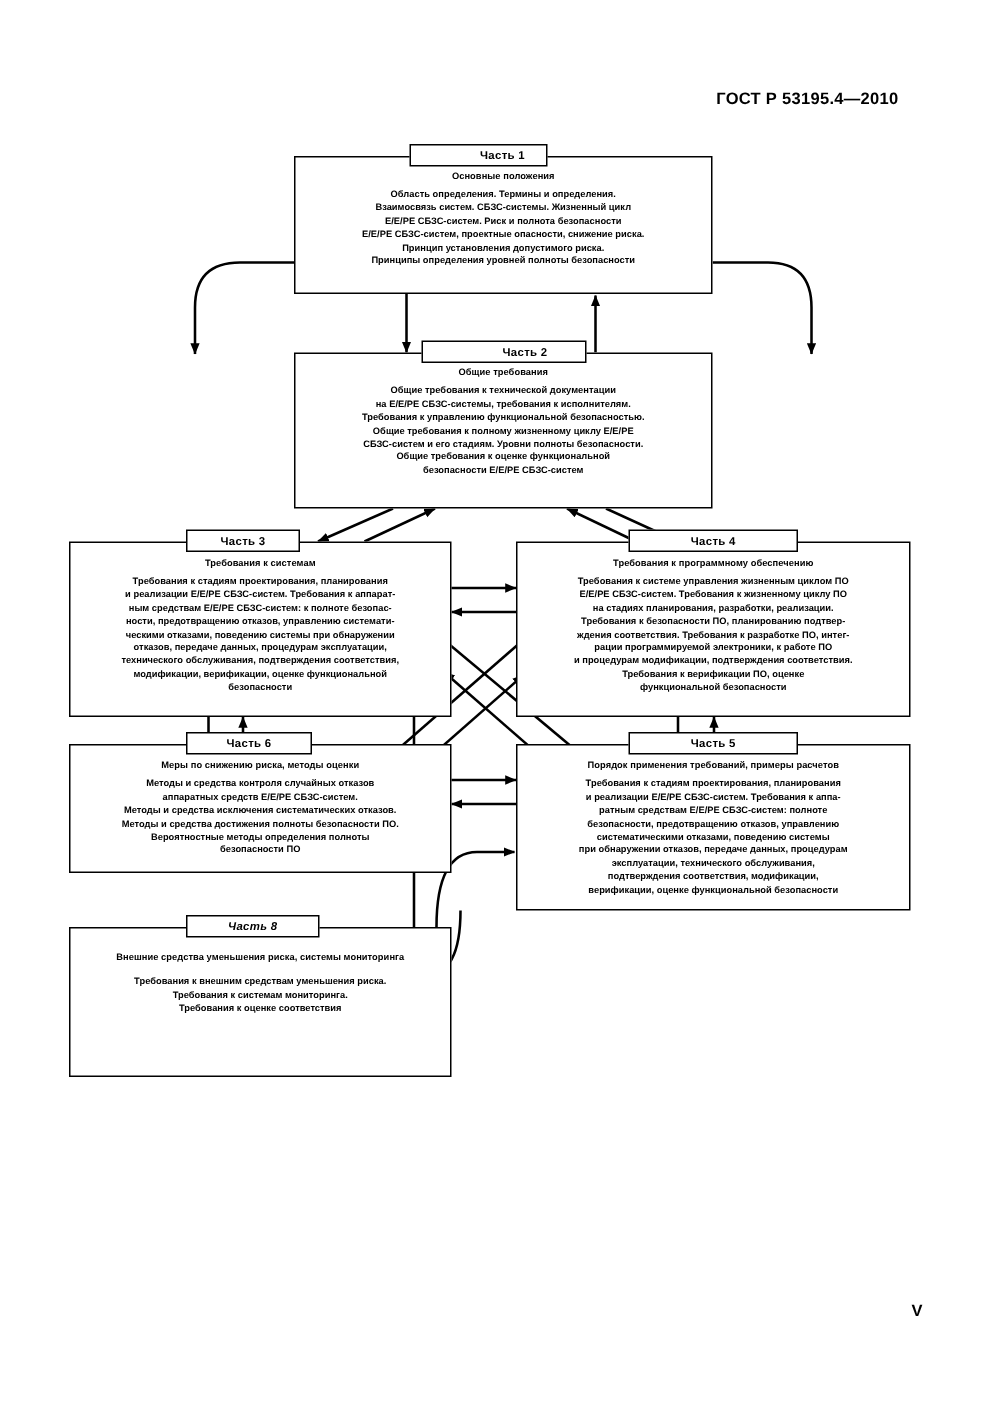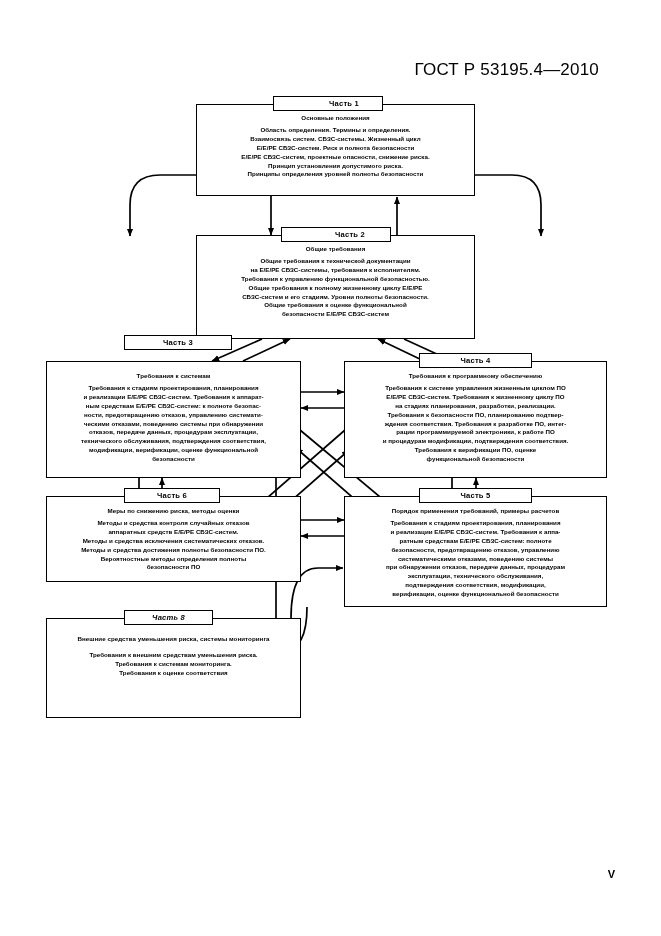--- a/index.html
+++ b/index.html
@@ -6,21 +6,21 @@
   body{
     width:661px;height:936px;position:relative;overflow:hidden;
     font-family:"Liberation Sans","DejaVu Sans",sans-serif;
     color:#000;
   }
   .page{position:absolute;inset:0;}
 
   
   .doc-header{
     position:absolute;top:60px;right:62px;
-    font-size:17px;font-weight:normal;letter-spacing:.2px;
+    font-size:11px;font-weight:bold;letter-spacing:.2px;
     white-space:nowrap;
   }
   .page-marker{
     position:absolute;right:46px;bottom:56px;
     font-size:11px;font-weight:bold;
   }
 
   
   #svg-layer{position:absolute;left:0;top:0;width:661px;height:936px;}
 
@@ -125,21 +125,21 @@
       <div class="node-lines">
         <div>Область определения. Термины и определения.</div>
         <div>Взаимосвязь систем. СБЗС-системы. Жизненный цикл</div>
         <div>Е/Е/РЕ СБЗС-систем. Риск и полнота безопасности</div>
         <div>Е/Е/РЕ СБЗС-систем, проектные опасности, снижение риска.</div>
         <div>Принцип установления допустимого риска.</div>
         <div>Принципы определения уровней полноты безопасности</div>
       </div>
     </div>
   </div>
-  <div class="node-tab" style="left:273px;top:96px;width:110px;padding-left:32px;">Часть 1</div>
+  <div class="node-tab" style="left:273px;top:96px;width:92px;padding-left:32px;">Часть 1</div>
 
   <div class="node" style="left:196px;top:235px;width:279px;height:104px;">
     <div class="node-body">
       <div class="node-title">Общие требования</div>
       <div class="node-lines">
         <div>Общие требования к технической документации</div>
         <div>на Е/Е/РЕ СБЗС-системы, требования к исполнителям.</div>
         <div>Требования к управлению функциональной безопасностью.</div>
         <div>Общие требования к полному жизненному циклу Е/Е/РЕ</div>
         <div>СБЗС-систем и его стадиям. Уровни полноты безопасности.</div>
@@ -159,21 +159,21 @@
         <div>ным средствам Е/Е/РЕ СБЗС-систем: к полноте безопас-</div>
         <div>ности, предотвращению отказов, управлению системати-</div>
         <div>ческими отказами, поведению системы при обнаружении</div>
         <div>отказов, передаче данных, процедурам эксплуатации,</div>
         <div>технического обслуживания, подтверждения соответствия,</div>
         <div>модификации, верификации, оценке функциональной</div>
         <div>безопасности</div>
       </div>
     </div>
   </div>
-  <div class="node-tab" style="left:124px;top:335px;width:108px;">Часть 3</div>
+  <div class="node-tab" style="left:124px;top:353px;width:76px;">Часть 3</div>
 
   <div class="node" style="left:344px;top:361px;width:263px;height:117px;">
     <div class="node-body" style="padding-top:10px;">
       <div class="node-title">Требования к программному обеспечению</div>
       <div class="node-lines">
         <div>Требования к системе управления жизненным циклом ПО</div>
         <div>Е/Е/РЕ СБЗС-систем. Требования к жизненному циклу ПО</div>
         <div>на стадиях планирования, разработки, реализации.</div>
         <div>Требования к безопасности ПО, планированию подтвер-</div>
         <div>ждения соответствия. Требования к разработке ПО, интег-</div>
@@ -192,21 +192,21 @@
       <div class="node-lines">
         <div>Методы и средства контроля случайных отказов</div>
         <div>аппаратных средств Е/Е/РЕ СБЗС-систем.</div>
         <div>Методы и средства исключения систематических отказов.</div>
         <div>Методы и средства достижения полноты безопасности ПО.</div>
         <div>Вероятностные методы определения полноты</div>
         <div>безопасности ПО</div>
       </div>
     </div>
   </div>
-  <div class="node-tab" style="left:124px;top:488px;width:96px;">Часть 6</div>
+  <div class="node-tab" style="left:124px;top:488px;width:84px;">Часть 6</div>
 
   <div class="node" style="left:344px;top:496px;width:263px;height:111px;">
     <div class="node-body" style="padding-top:10px;">
       <div class="node-title">Порядок применения требований, примеры расчетов</div>
       <div class="node-lines">
         <div>Требования к стадиям проектирования, планирования</div>
         <div>и реализации Е/Е/РЕ СБЗС-систем. Требования к аппа-</div>
         <div>ратным средствам Е/Е/РЕ СБЗС-систем: полноте</div>
         <div>безопасности, предотвращению отказов, управлению</div>
         <div>систематическими отказами, поведению системы</div>

